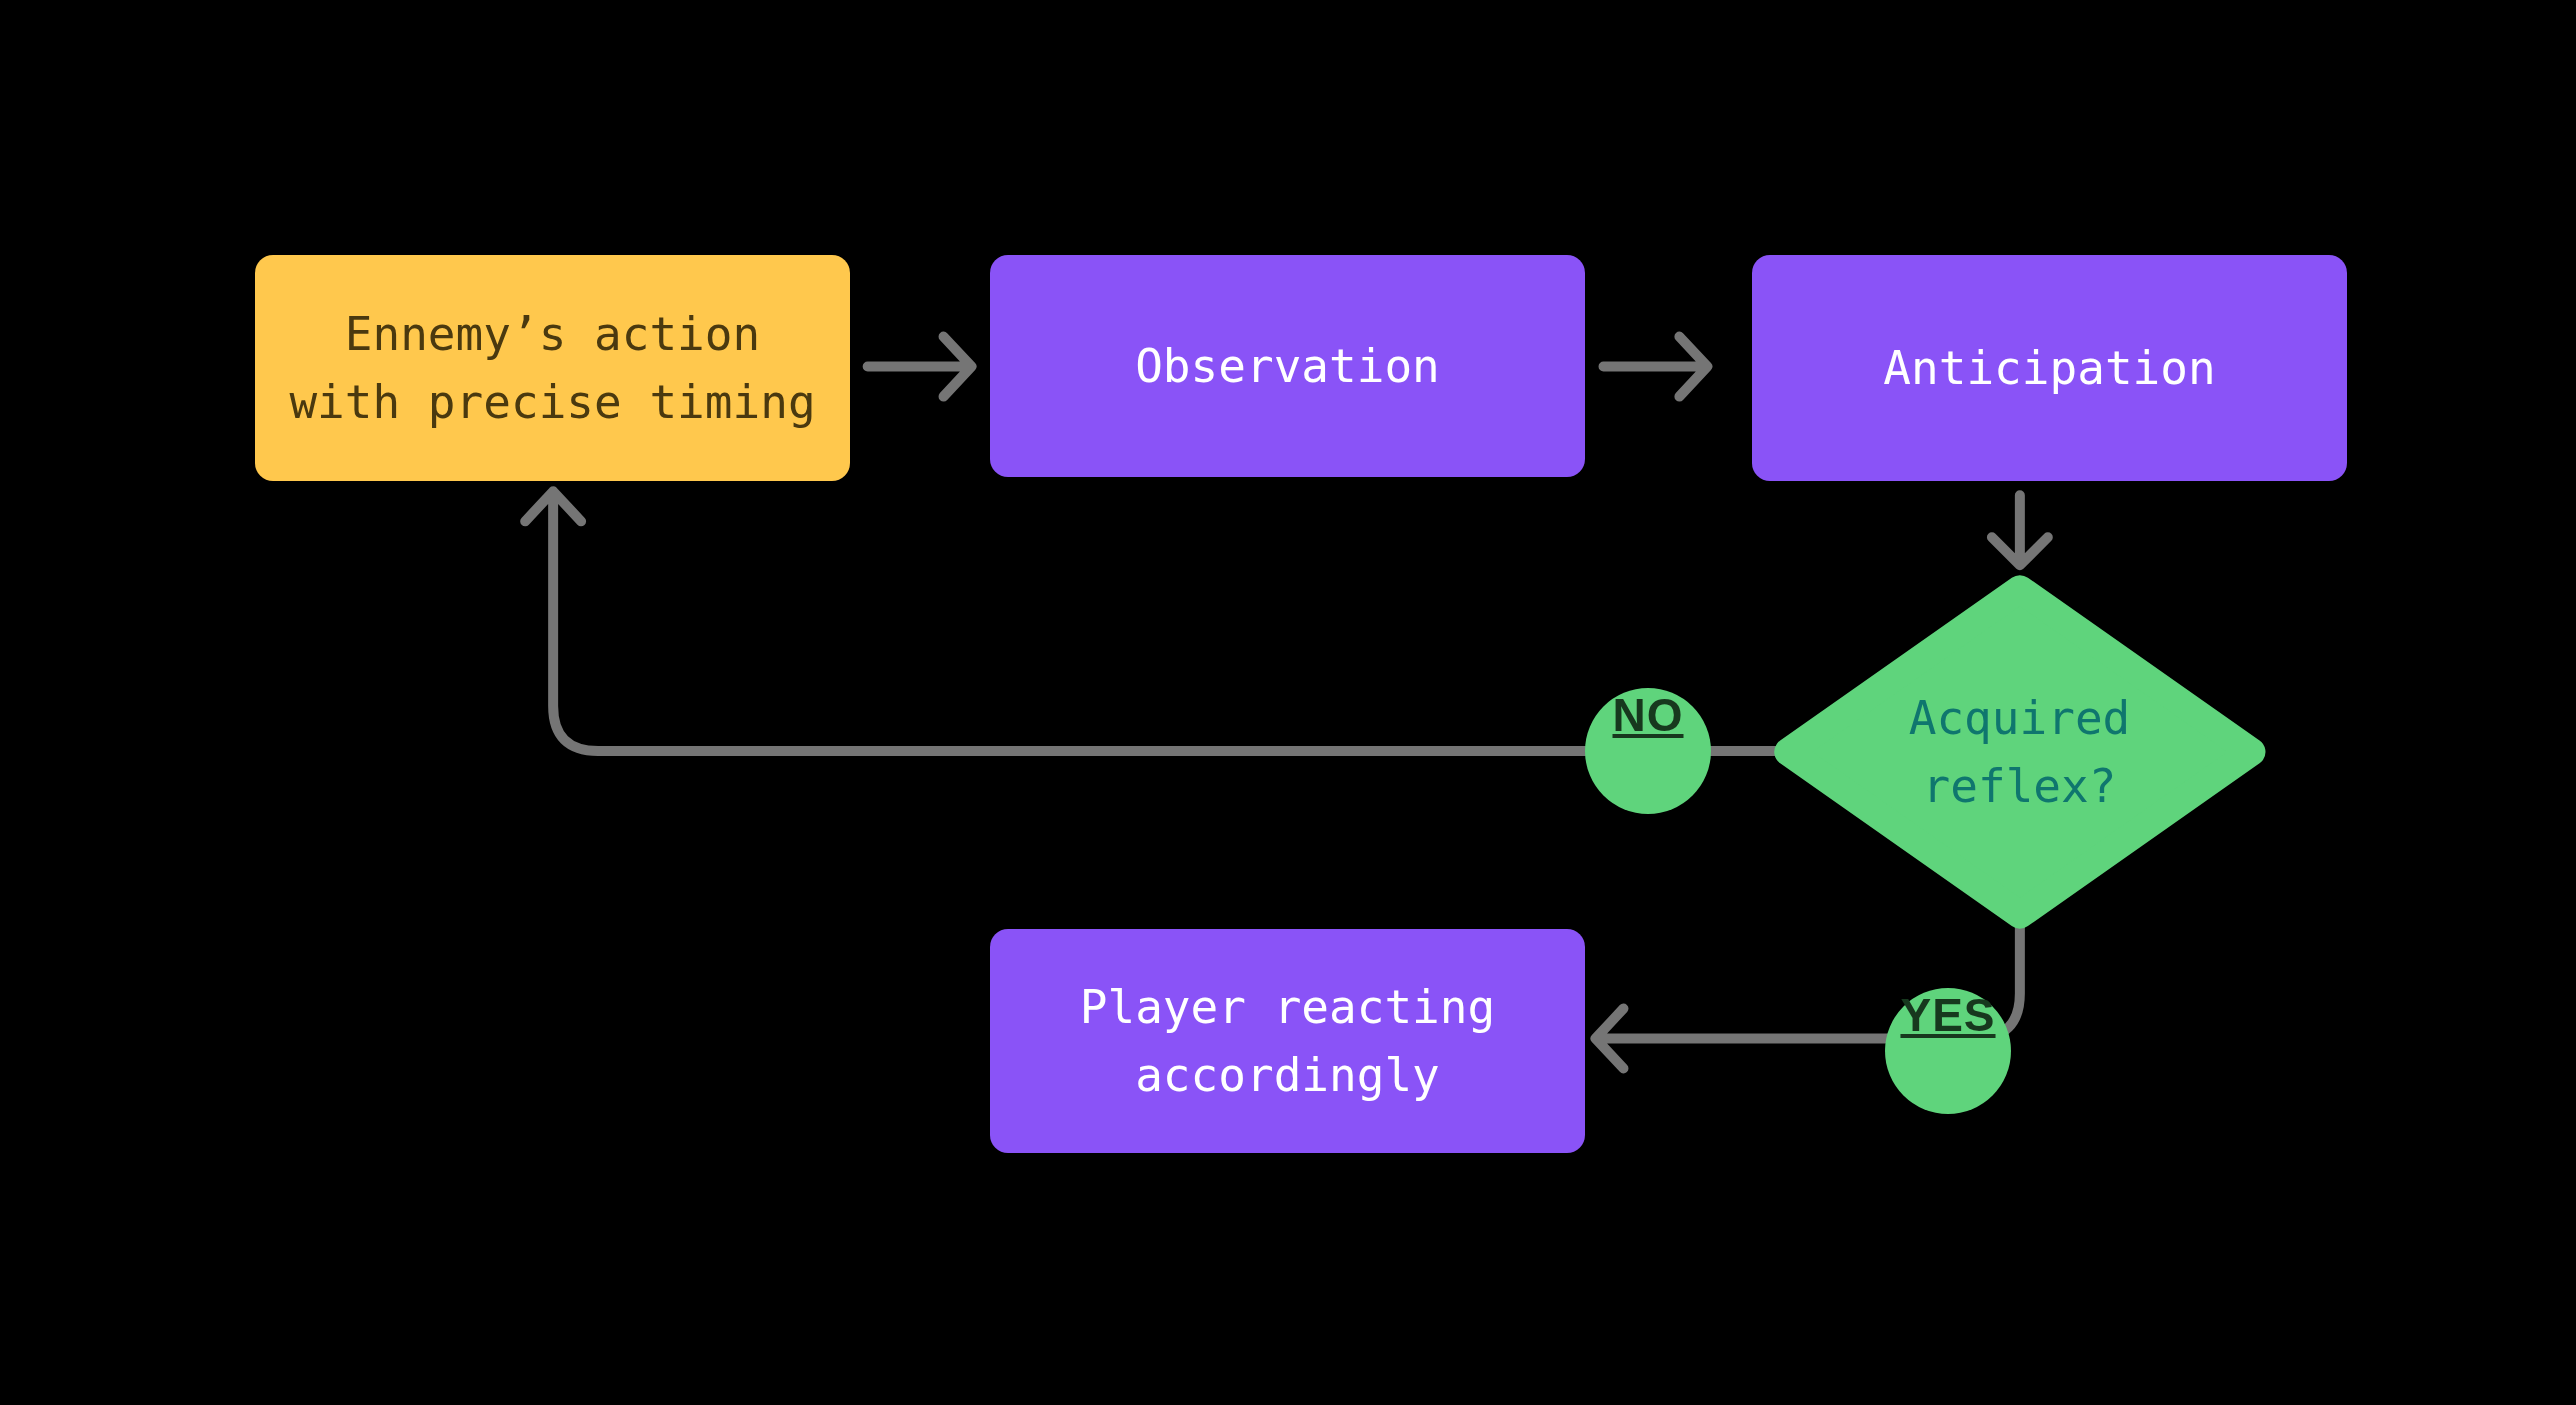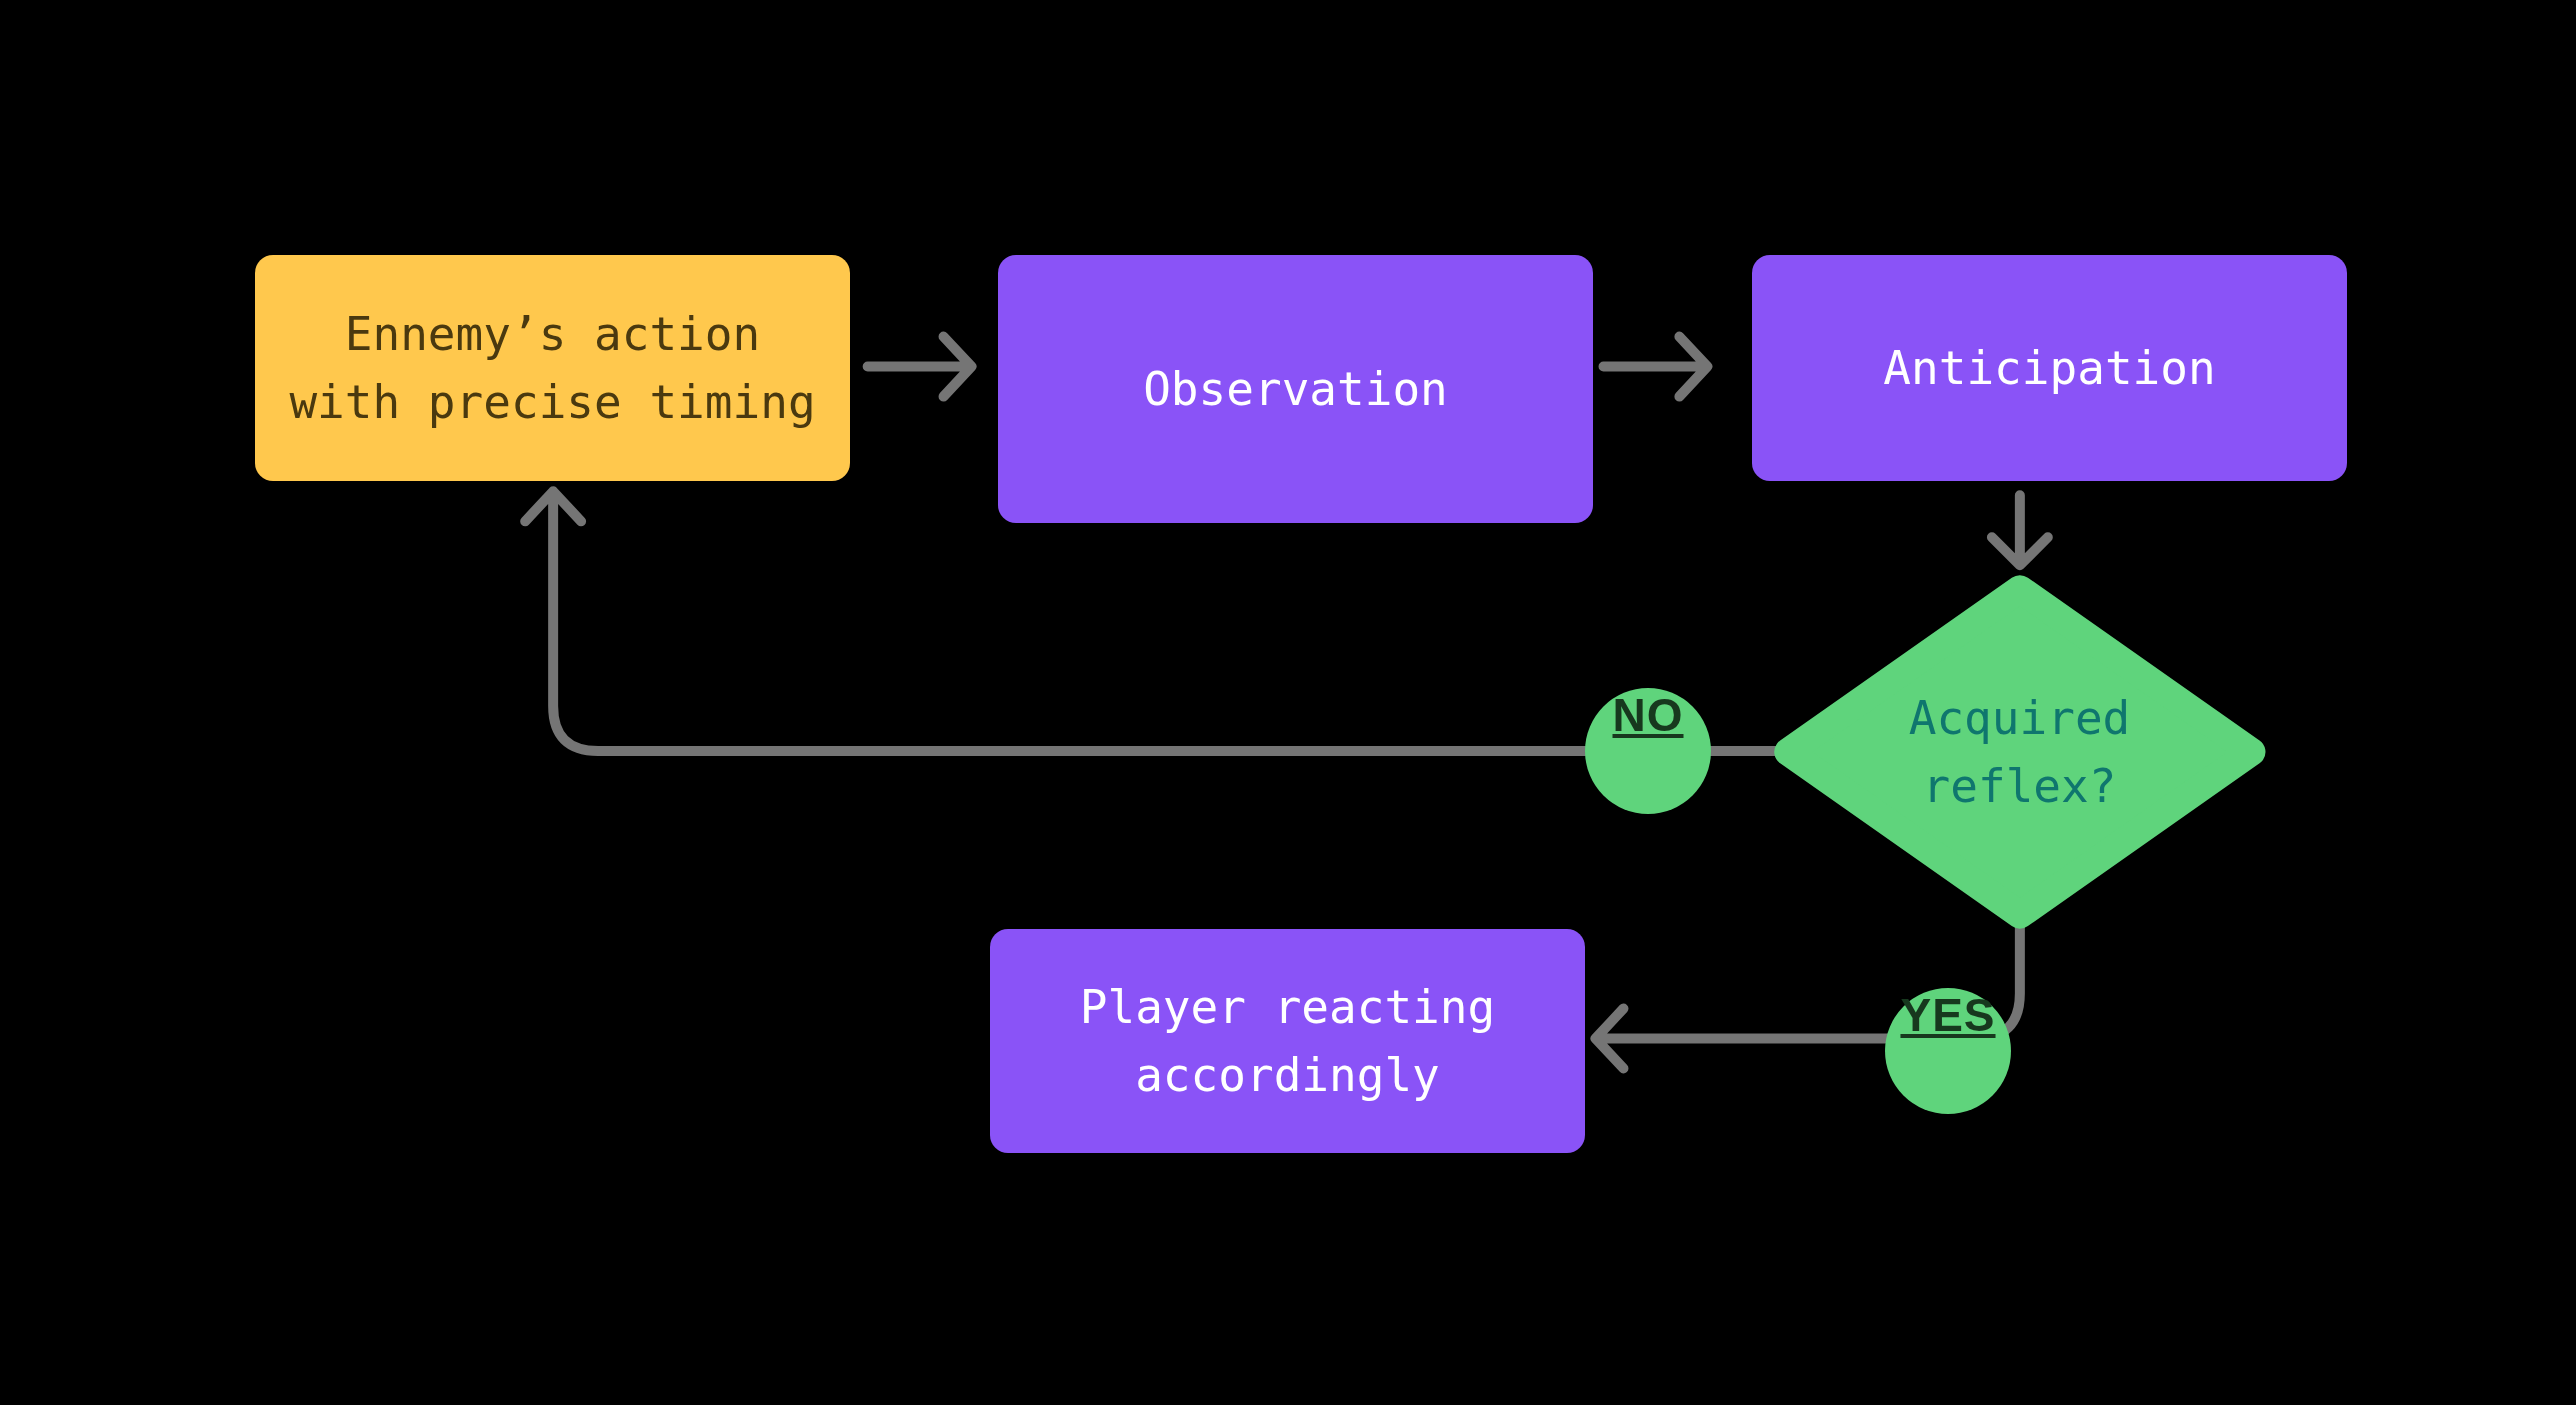--- a/index.html
+++ b/index.html
@@ -49,21 +49,21 @@
     display: flex;
     justify-content: center;
     align-items: flex-start;
     font-family: "Liberation Sans", sans-serif;
     font-weight: 700;
     font-size: 46px;
     letter-spacing: 1px;
     text-decoration: underline;
   }
   .pos-enemy        { left: 255px;  top: 255px; width: 595px; height: 226px; }
-  .pos-observation  { left: 990px;  top: 255px; width: 595px; height: 268px; margin-left: 8px; }
+  .pos-observation  { left: 990px;  top: 255px; width: 595px; height: 222px; }
   .pos-anticipation { left: 1724px; top: 255px; width: 595px; height: 226px; margin-left: 28px; }
   .pos-player       { left: 990px;  top: 929px; width: 595px; height: 224px; }
   .pos-no           { left: 1585px; top: 688px; }
   .pos-yes          { left: 1885px; top: 988px; }
 </style>
 </head>
 <body>
 
 <div class="canvas" style="background: rgb(0, 0, 0);">
 

